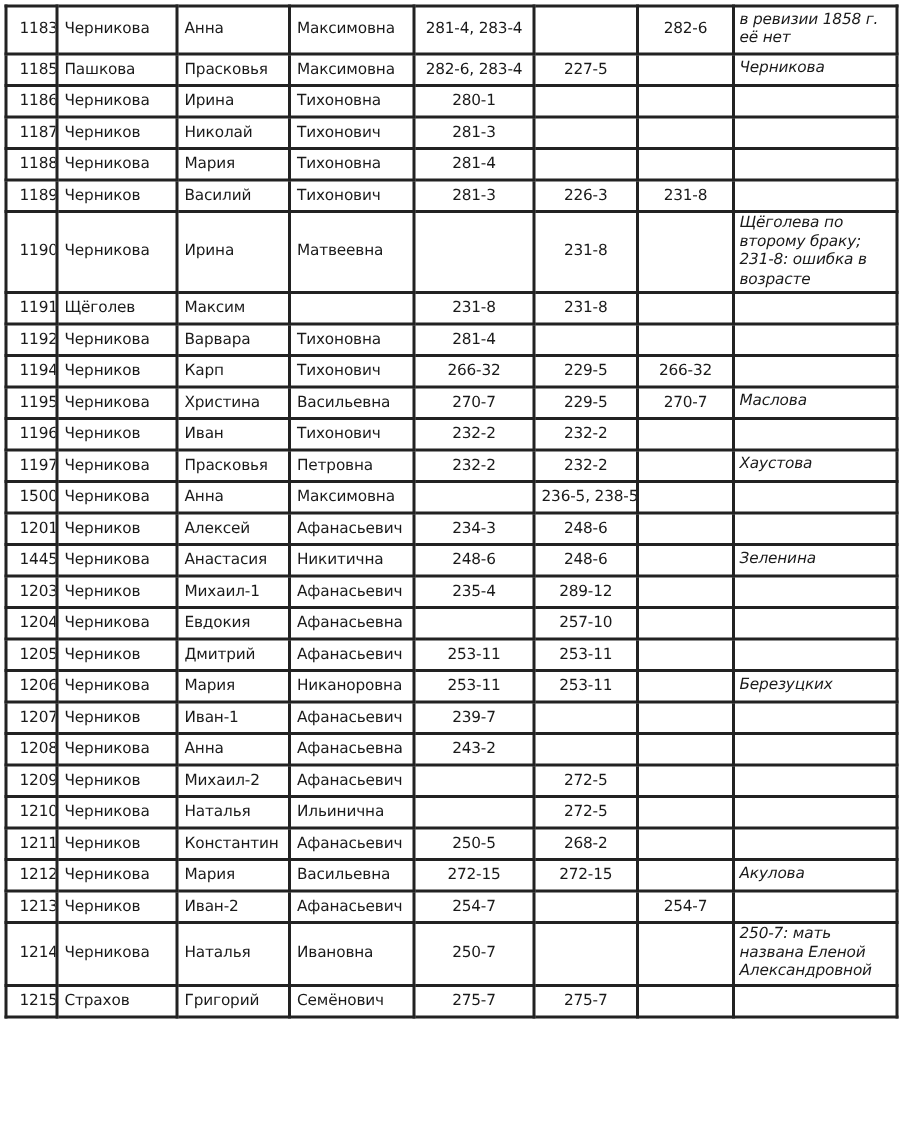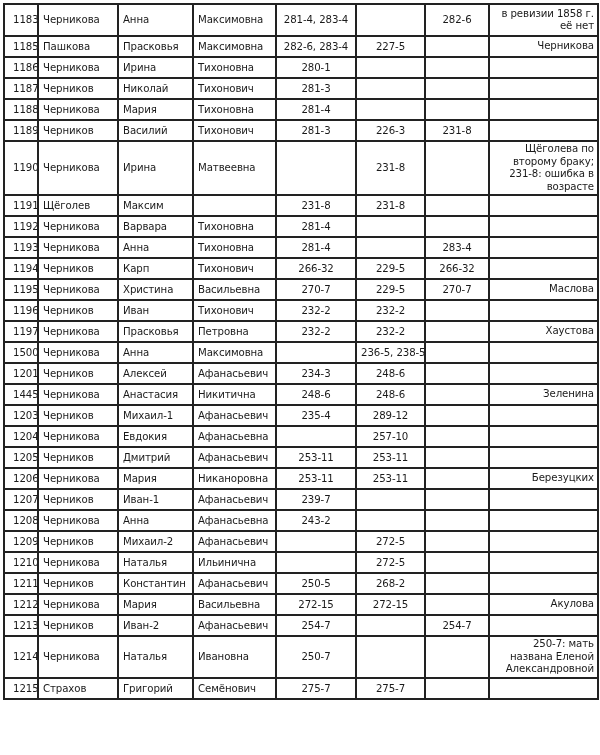--- a/index.html
+++ b/index.html
@@ -21,21 +21,21 @@
     border: 2px solid #222222;
     padding: 0 4px;
     height: 17px;
     line-height: 12px;
     vertical-align: middle;
     white-space: nowrap;
     overflow: hidden;
   }
   table.records td.num { text-align: left; padding: 0 8px; }
   table.records td.c { text-align: center; }
-  table.records td.note { text-align: right; white-space: normal; line-height: 12.5px; padding: 1px 3px; }
+  table.records td.note { text-align: left; white-space: normal; line-height: 12.5px; padding: 1px 3px; font-style: italic; }
   tr.tall2 td { height: 28px; }
   tr.tall3 td { height: 38px; margin-top: 28px; }
   col.c-id { width: 34px; }
   col.c-sur { width: 80px; }
   col.c-name { width: 75px; }
   col.c-pat { width: 83px; }
   col.c-r1 { width: 80px; }
   col.c-r2 { width: 69px; }
   col.c-r3 { width: 64px; }
   col.c-note { width: 109px; }
@@ -140,30 +140,20 @@
           <td class="num">1192</td>
           <td>Черникова</td>
           <td>Варвара</td>
           <td>Тихоновна</td>
           <td class="c">281-4</td>
           <td class="c"></td>
           <td class="c"></td>
           <td class="note"></td>
         </tr>
         <tr>
-          <td class="num">1193</td>
-          <td>Черникова</td>
-          <td>Анна</td>
-          <td>Тихоновна</td>
-          <td class="c">281-4</td>
-          <td class="c"></td>
-          <td class="c">283-4</td>
-          <td class="note"></td>
-        </tr>
-        <tr>
           <td class="num">1194</td>
           <td>Черников</td>
           <td>Карп</td>
           <td>Тихонович</td>
           <td class="c">266-32</td>
           <td class="c">229-5</td>
           <td class="c">266-32</td>
           <td class="note"></td>
         </tr>
         <tr>

